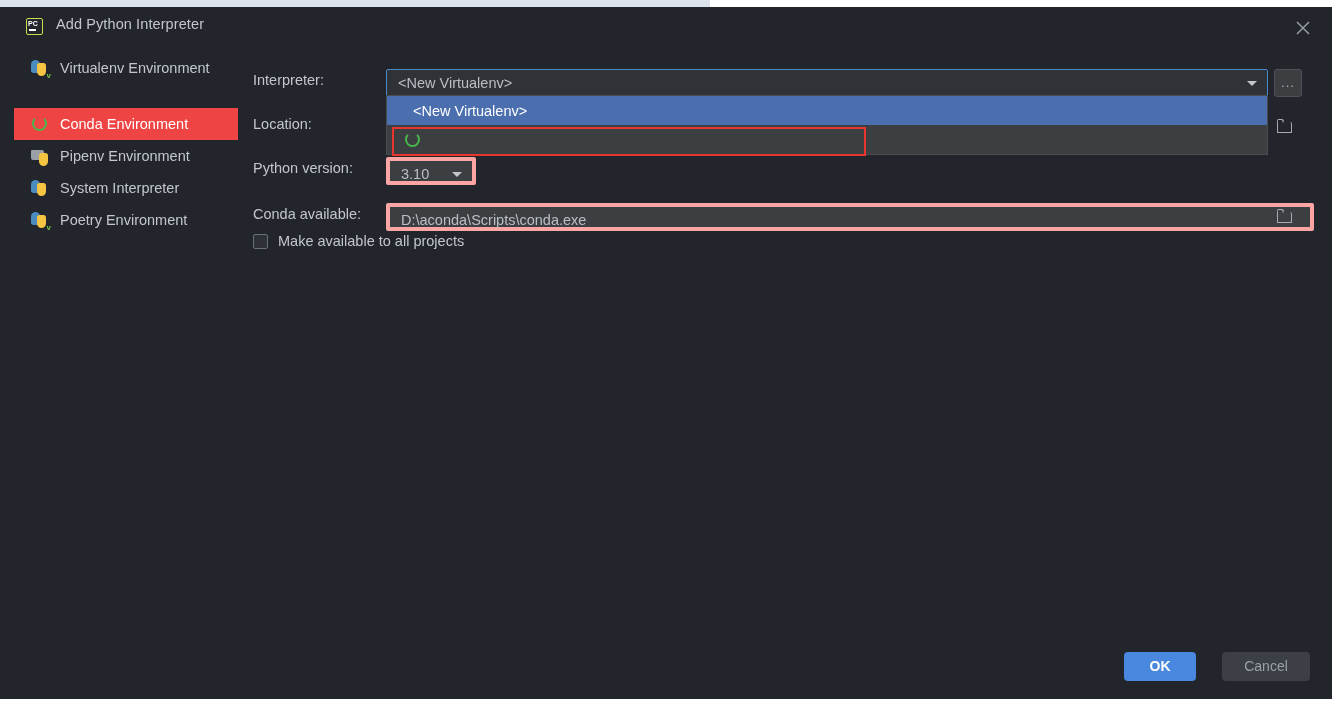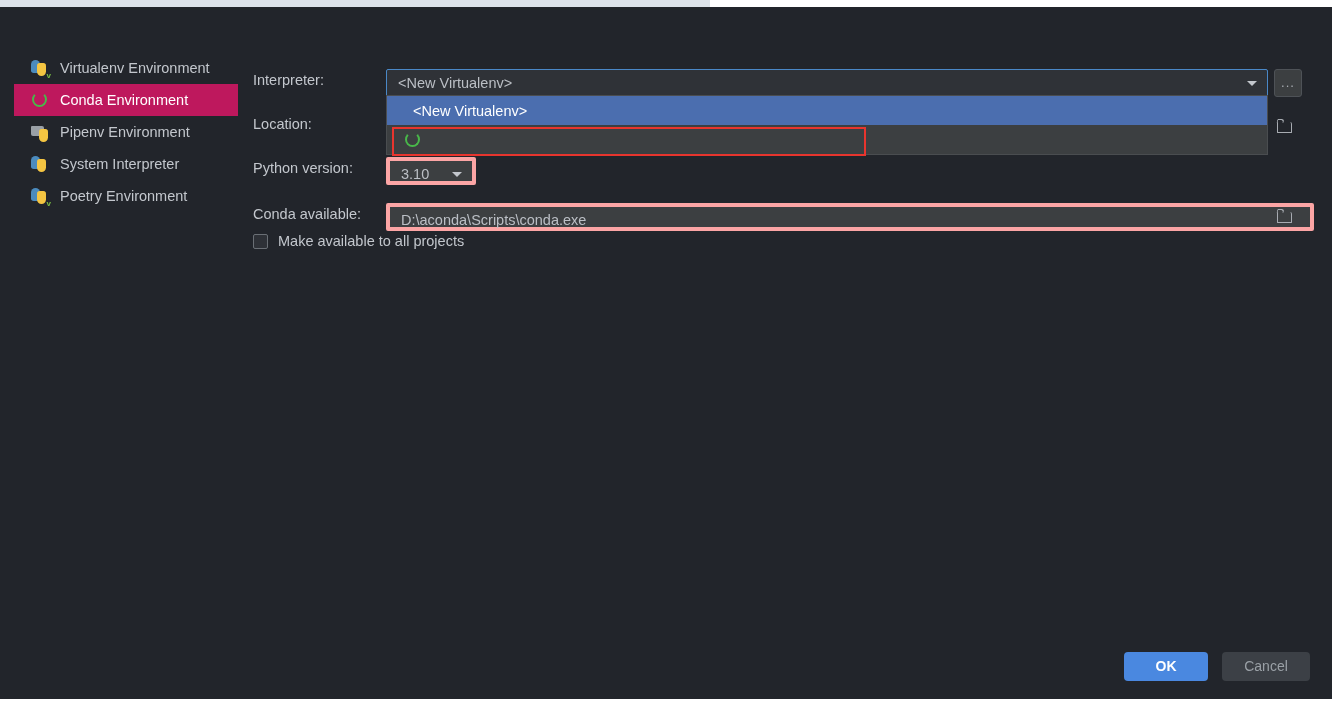--- a/index.html
+++ b/index.html
@@ -90,21 +90,22 @@
   .side-item {
     position: relative;
     height: 32px;
     display: flex;
     align-items: center;
     padding-left: 16px;
     box-sizing: border-box;
     cursor: pointer;
   }
   .side-item.selected {
-    background: #be185d;
+    background: #ef4444;
+    margin-top: 24px;
   }
   .side-item .s-ico {
     width: 20px; height: 20px;
     margin-right: 10px;
     position: relative;
     flex: 0 0 auto;
   }
   .side-item .s-label {
     font-size: 14.5px;
     color: #c3c7cd;
@@ -285,21 +286,21 @@
     border: 2px solid #e8352e;
     box-sizing: border-box;
     z-index: 60;
     pointer-events: none;
   }
 
   
   #ok-btn {
     position: absolute;
     left: 1124px; top: 645px;
-    width: 84px; height: 29px;
+    width: 72px; height: 29px;
     background: #4a88e0;
     border-radius: 4px;
     cursor: pointer;
   }
   #ok-btn span {
     position: absolute;
     left: 0; right: 0; top: 6px;
     text-align: center;
     font-size: 14px;
     font-weight: bold;
@@ -321,20 +322,33 @@
     color: #9aa0a6;
   }
 </style>
 </head>
 <body>
 
 <div id="top-strip"></div>
 
 <div id="dialog">
 
+  <div id="titlebar">
+    <div id="app-icon">
+      <span class="pc">PC</span>
+      <span class="bar"></span>
+    </div>
+    <div id="title-text">Add Python Interpreter</div>
+    <div id="close-btn">
+      <svg width="14" height="14" viewBox="0 0 14 14">
+        <line x1="1" y1="1" x2="13" y2="13" stroke="#9aa0a6" stroke-width="1.4"></line>
+        <line x1="13" y1="1" x2="1" y2="13" stroke="#9aa0a6" stroke-width="1.4"></line>
+      </svg>
+    </div>
+  </div>
 
   <div id="sidebar">
 
     <div class="side-item">
       <span class="s-ico">
         <span class="ico-py-blue"></span>
           <span class="ico-py-yellow"></span>
           <span class="ico-v-badge">v</span>
       </span>
       <span class="s-label">Virtualenv Environment</span>

